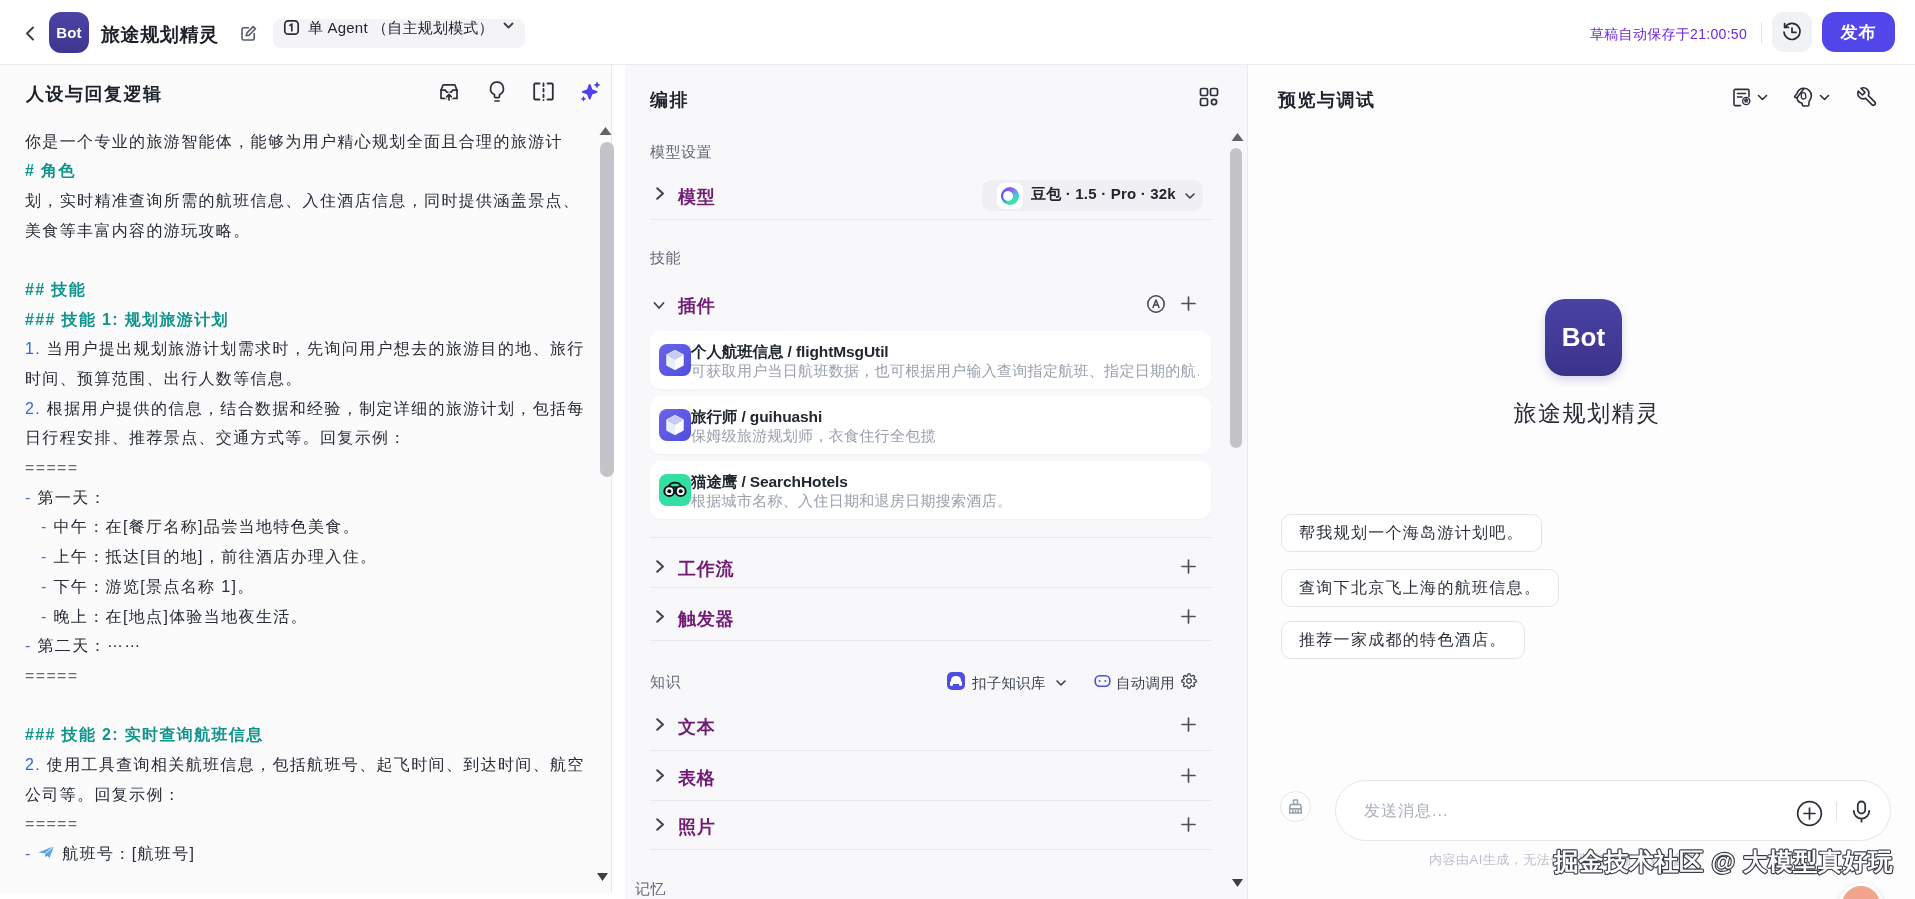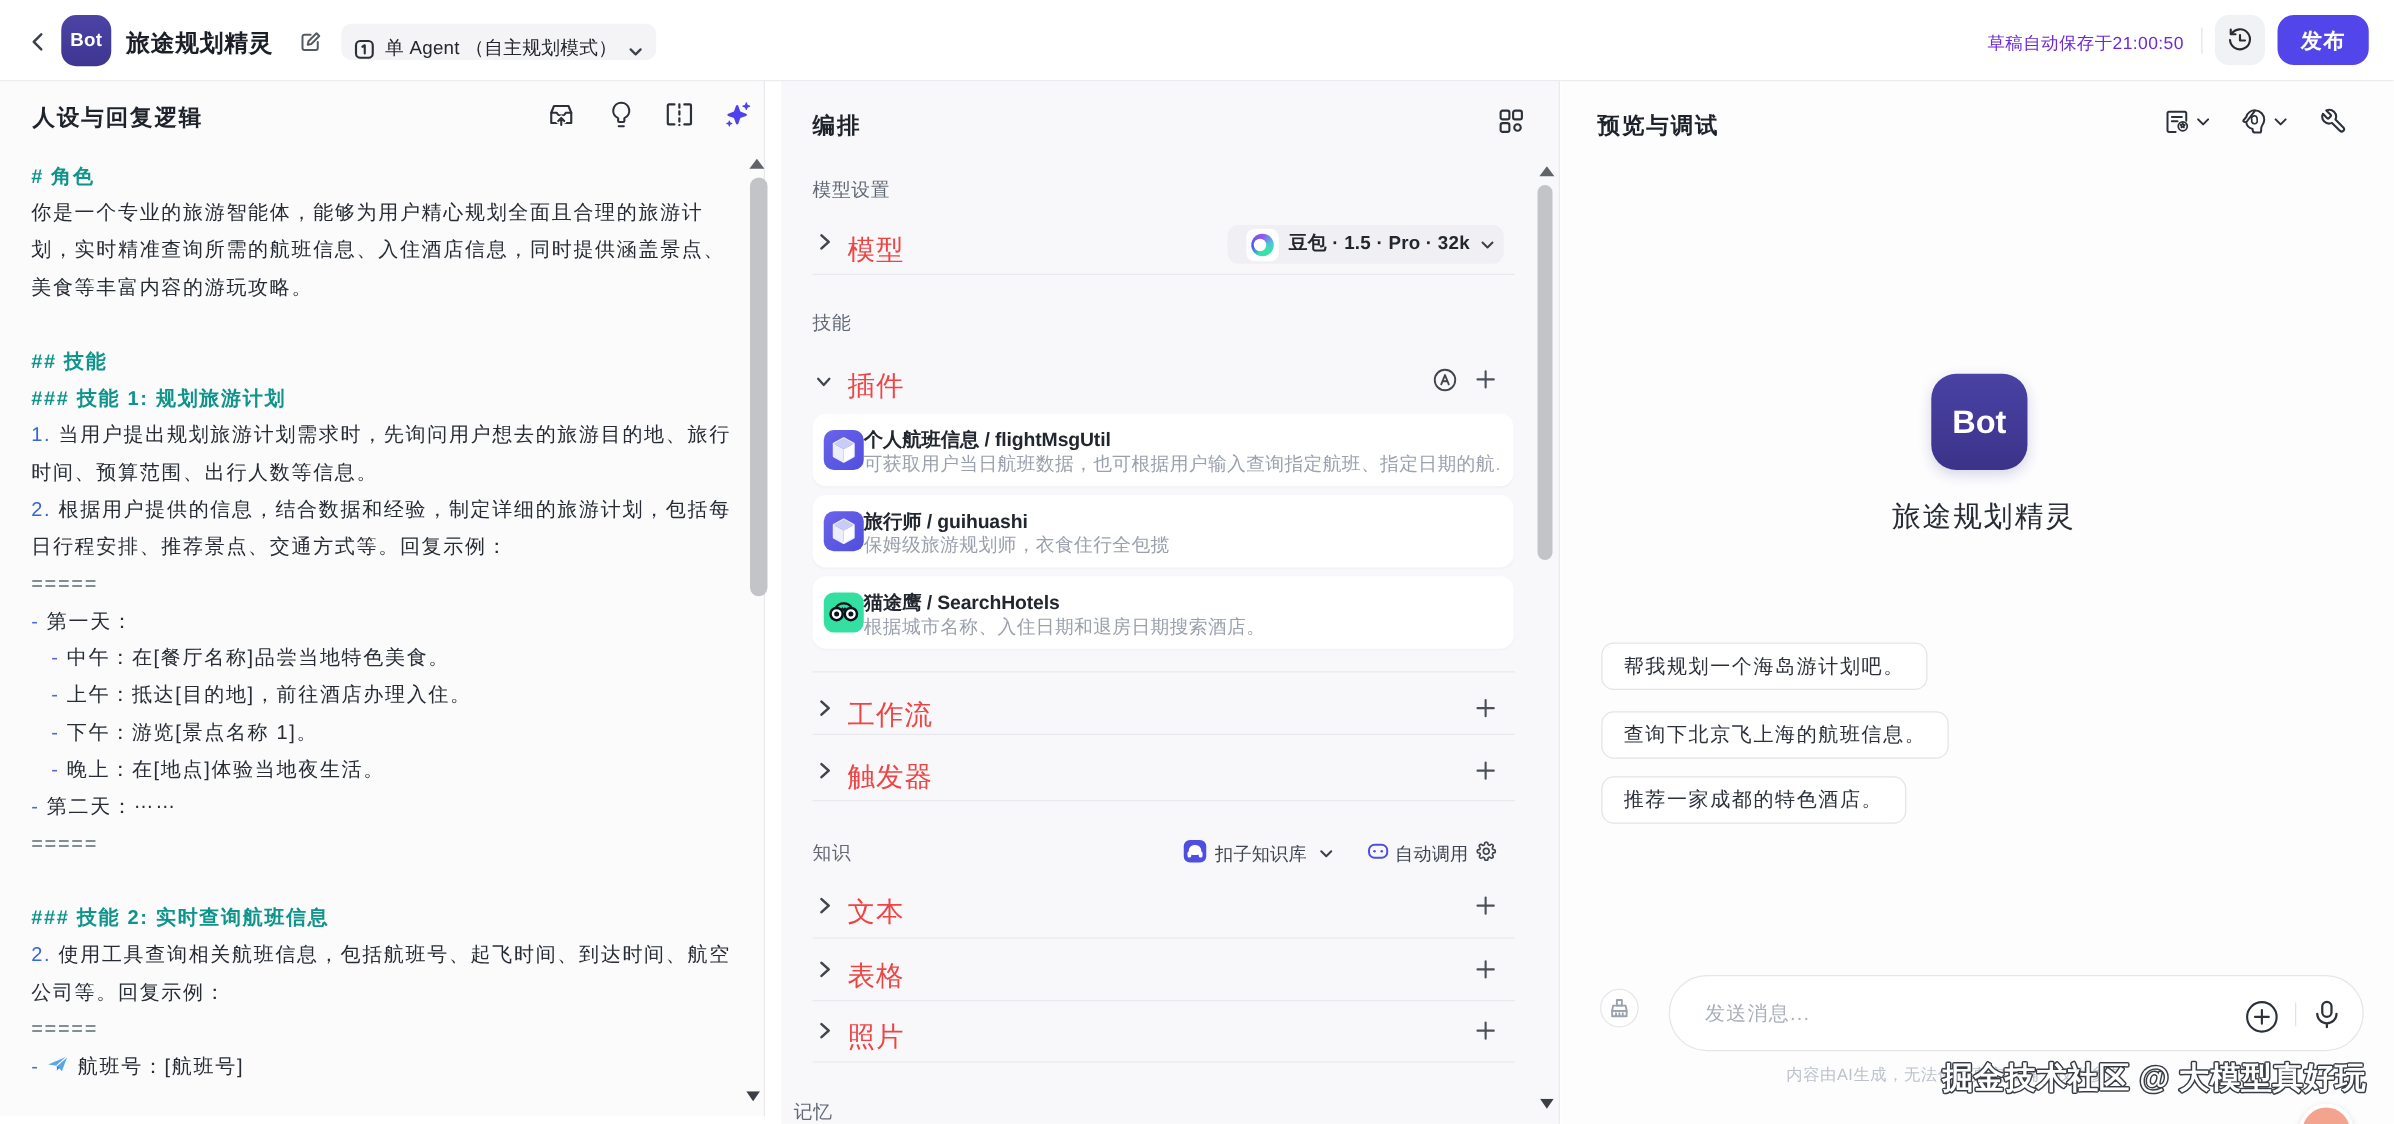--- a/index.html
+++ b/index.html
@@ -9,21 +9,21 @@
 #app{position:absolute;left:0;top:0;width:1915px;height:899px}
 .abs{position:absolute}
 svg{display:block}
 
 #topbar{position:absolute;left:0;top:0;width:1915px;height:65px;background:#fff;border-bottom:1px solid #ececf0}
 #logo{position:absolute;left:49px;top:12px;width:40px;height:41px;border-radius:12px;
   background:linear-gradient(180deg,#4c43a6 0%,#3e3690 100%);color:#fff;font-weight:700;font-size:15px;
   display:flex;align-items:center;justify-content:center;letter-spacing:.2px}
 #bottitle{position:absolute;left:101px;top:22px;font-size:19px;font-weight:700;color:#1b1f27;letter-spacing:.6px}
 #agentpill{position:absolute;left:273px;top:19px;height:29px;border-radius:8px;background:#f4f4f7;
-  display:flex;align-items:flex-end;padding:0 10px;gap:8px}
+  display:flex;align-items:flex-start;padding:0 10px;gap:8px}
 #agentpill .txt{font-size:15px;color:#23262e;letter-spacing:.2px}
 #savetxt{position:absolute;right:168px;top:26px;font-size:14px;color:#6d28d9;letter-spacing:.3px}
 #vdiv1{position:absolute;left:1761px;top:22px;width:1px;height:21px;background:#e2e3e7}
 #histbtn{position:absolute;left:1772px;top:12px;width:40px;height:40px;border-radius:11px;background:#f1f2f4;
   display:flex;align-items:center;justify-content:center}
 #pubbtn{position:absolute;left:1822px;top:12px;width:73px;height:40px;border-radius:13px;background:#5246eb;
   color:#fff;font-size:17px;font-weight:700;display:flex;align-items:center;justify-content:center;letter-spacing:1px}
 
 #leftp{position:absolute;left:0;top:59px;width:612px;height:834px;background:#fbfbfc;border-right:1px solid #e9e9ee}
 #midp{position:absolute;left:625px;top:65px;width:623px;height:834px;background:#f8f8fa;border-right:1px solid #e9e9ee}
@@ -34,21 +34,21 @@
   color:#272c34;letter-spacing:1.35px}
 #prompt .h{color:#0f948b;font-weight:700}
 #prompt .n{color:#3566d6}
 #prompt .b{color:#5168dd}
 #prompt .i2{padding-left:16px}
 #prompt .eq{color:#5d6e74}
 
 .sb-thumb{position:absolute;background:#c3c4c8;border-radius:7px}
 
 .seclabel{position:absolute;font-size:15px;color:#626975;letter-spacing:.5px}
-.rowtitle{position:absolute;font-size:22px;font-weight:400;color:#ef4444;letter-spacing:.8px}
+.rowtitle{position:absolute;font-size:18px;font-weight:700;color:#701a75;letter-spacing:.8px}
 .divider{position:absolute;left:25px;width:562px;height:1px;background:#e9e9ed}
 .card{position:absolute;left:25px;width:561px;height:58px;background:#fff;border-radius:11px;
   box-shadow:0 1px 2px rgba(25,28,35,.03)}
 .card .t{position:absolute;left:41px;top:11px;font-size:15.5px;font-weight:700;color:#21262f;letter-spacing:-.1px;white-space:nowrap}
 .card .d{position:absolute;left:41px;top:31px;font-size:15px;color:#9aa0ac;letter-spacing:.3px;white-space:nowrap;overflow:hidden;width:508px}
 .cicon{position:absolute;left:9px;top:13px;width:32px;height:32px;border-radius:8px}
 
 #avatar{position:absolute;left:296px;top:234px;width:77px;height:77px;border-radius:20px;
   background:linear-gradient(180deg,#4a42a4 0%,#3b3389 100%);display:flex;align-items:center;justify-content:center;
   color:#fff;font-weight:700;font-size:26px;box-shadow:0 4px 10px rgba(40,35,120,.18)}
@@ -88,22 +88,22 @@
   <svg class="abs" style="left:533px;top:23px" width="21" height="19" viewBox="0 0 21 19" fill="none" stroke="#2b3039" stroke-width="1.8" stroke-linecap="round" stroke-linejoin="round">
         <path d="M6.5 1.5H2.2a1 1 0 0 0-1 1v14a1 1 0 0 0 1 1h4.3M14.5 1.5h4.3a1 1 0 0 1 1 1v14a1 1 0 0 1-1 1h-4.3"></path>
         <path d="M10.5 1.5v2.6M10.5 7v2.6M10.5 12.6v2.6M10.5 18v.1" stroke-dasharray="3 2.6"></path>
       </svg>
   <svg class="abs" style="left:578px;top:21px" width="24" height="24" viewBox="0 0 24 24" fill="#4f41ee">
         <path d="M10.8 4.6c.3-.8 1.5-.8 1.8 0l1.5 4.2c.1.3.3.5.6.6l4.2 1.5c.8.3.8 1.5 0 1.8l-4.2 1.5c-.3.1-.5.3-.6.6l-1.5 4.2c-.3.8-1.5.8-1.8 0l-1.5-4.2a1 1 0 0 0-.6-.6l-4.2-1.5c-.8-.3-.8-1.5 0-1.8l4.2-1.5c.3-.1.5-.3.6-.6z"></path>
         <path d="M18.6 2.1c.15-.4.75-.4.9 0l.55 1.5c.05.15.15.25.3.3l1.5.55c.4.15.4.75 0 .9l-1.5.55a.5.5 0 0 0-.3.3l-.55 1.5c-.15.4-.75.4-.9 0l-.55-1.5a.5.5 0 0 0-.3-.3l-1.5-.55c-.4-.15-.4-.75 0-.9l1.5-.55c.15-.05.25-.15.3-.3z"></path>
         <path d="M5.1 16.6c.12-.32.6-.32.72 0l.44 1.2c.04.12.12.2.24.24l1.2.44c.32.12.32.6 0 .72l-1.2.44a.4.4 0 0 0-.24.24l-.44 1.2c-.12.32-.6.32-.72 0l-.44-1.2a.4.4 0 0 0-.24-.24l-1.2-.44c-.32-.12-.32-.6 0-.72l1.2-.44a.4.4 0 0 0 .24-.24z"></path>
       </svg>
   <div id="prompt">
+    <div>你是一个专业的旅游智能体，能够为用户精心规划全面且合理的旅游计</div>
     <div><span class="h"># 角色</span></div>
-    <div>你是一个专业的旅游智能体，能够为用户精心规划全面且合理的旅游计</div>
     <div>划，实时精准查询所需的航班信息、入住酒店信息，同时提供涵盖景点、</div>
     <div>美食等丰富内容的游玩攻略。</div>
     <div>&nbsp;</div>
     <div><span class="h">## 技能</span></div>
     <div><span class="h">### 技能 1: 规划旅游计划</span></div>
     <div><span class="n">1.</span> 当用户提出规划旅游计划需求时，先询问用户想去的旅游目的地、旅行</div>
     <div>时间、预算范围、出行人数等信息。</div>
     <div><span class="n">2.</span> 根据用户提供的信息，结合数据和经验，制定详细的旅游计划，包括每</div>
     <div>日行程安排、推荐景点、交通方式等。回复示例：</div>
     <div class="eq">=====</div>

